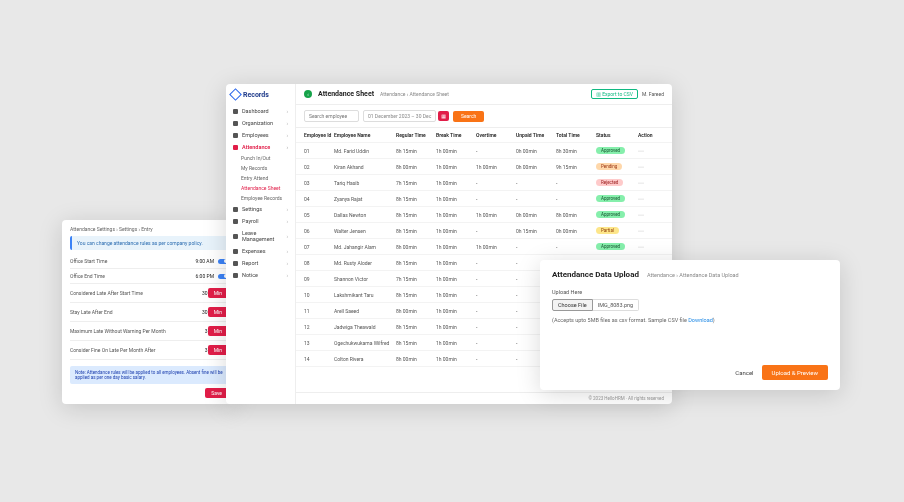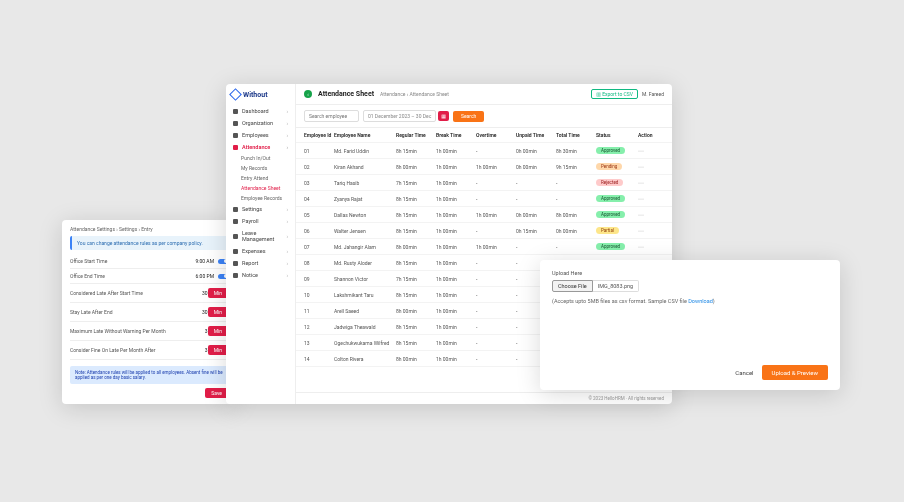--- a/index.html
+++ b/index.html
@@ -116,21 +116,21 @@
     </div>
   <div class="note">Note: Attendance rules will be applied to all employees. Absent fine will be applied as per one day basic salary.</div>
   <button class="btn-red footer-red">Save</button>
 </div>
 <div class="logo-hrm"><span>llohrm</span></div>
 
 <div class="window app">
   <div class="side">
     <div class="brand">
       <span class="brand-icon"></span>
-      <span>Without</span>
+      <span>Records</span>
     </div>
     <div id="nav">
         <div class="nav-item chev">
           <span class="nav-dot"></span>
           <span>Dashboard</span>
         </div>
         <div class="nav-item chev">
           <span class="nav-dot"></span>
           <span>Organization</span>
         </div>
@@ -358,20 +358,26 @@
     <span class="td">-</span>
     <span class="td dots">⋯</span>
           </div>
         </div>
     </div>
     <div class="app-footer">© 2023 HelloHRM · All rights reserved</div>
   </div>
 </div>
 
 <div class="window upload-panel">
+  <div class="hdr">
+    <span class="ttl">Attendance Data Upload</span>
+    <span class="crumbs">
+      <span>Attendance</span> › <span>Attendance Data Upload</span>
+    </span>
+  </div>
   <div class="lbl">Upload Here</div>
   <div class="file-row">
     <span class="file-btn">Choose File</span>
     <span class="file-name">IMG_8083.png</span>
   </div>
   <div class="hint">
     <span>(Accepts upto 5MB files as csv format. Sample CSV file </span><a href="#">Download</a><span>)</span>
   </div>
   <div class="ftr">
     <button class="link-btn">Cancel</button>

